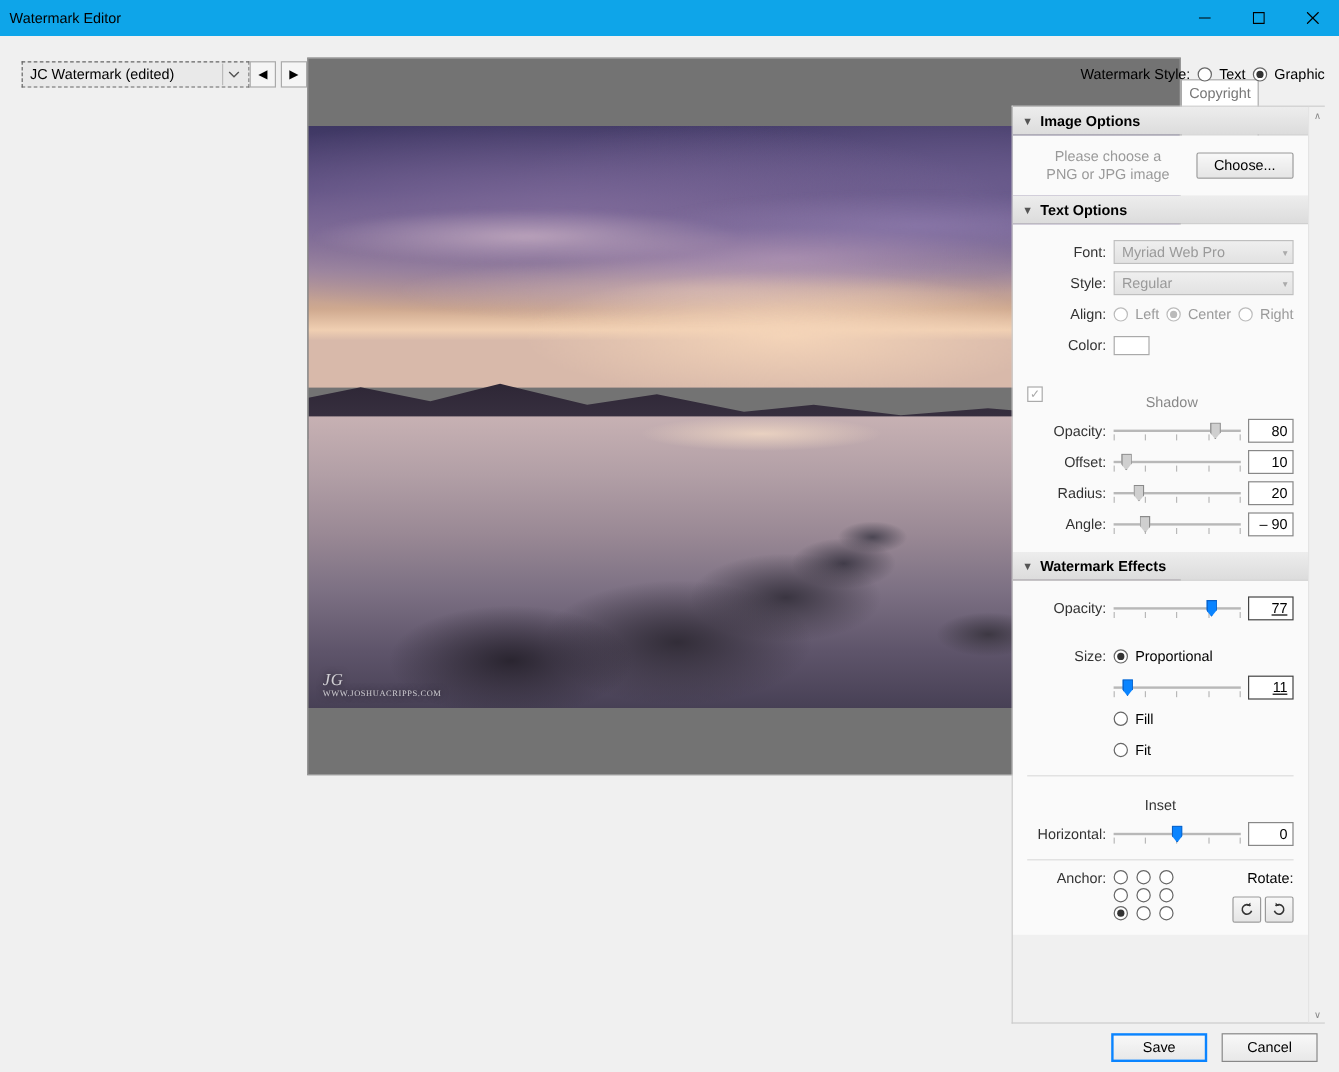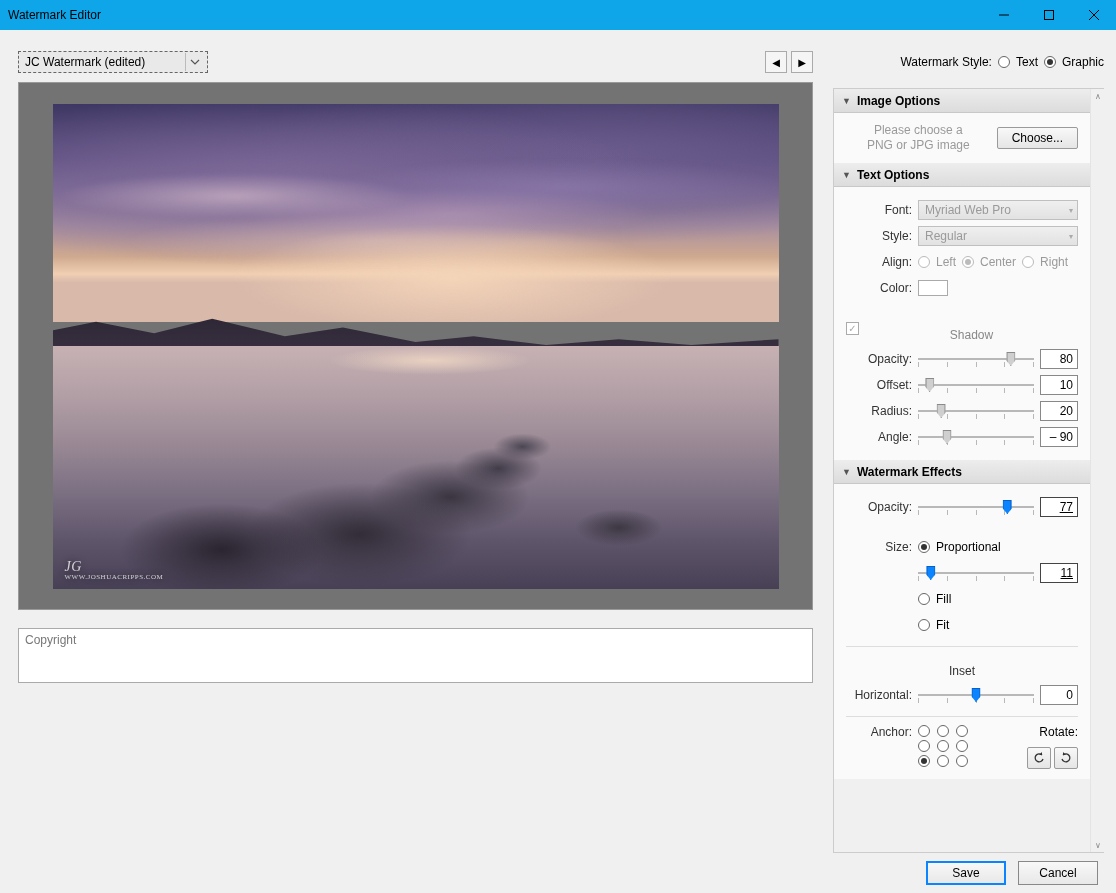--- a/index.html
+++ b/index.html
@@ -33,21 +33,21 @@
   .app-body {
     display: flex;
     height: calc(100% - 30px - 40px);
     padding: 18px 0 0 18px;
   }
 
   
   .left-col {
     width: 795px;
     display: flex;
-    flex-direction: column;
+    flex-direction: row;
   }
   .top-controls {
     display: flex;
     align-items: center;
     height: 28px;
     margin-bottom: 6px;
   }
   .preset-select {
     width: 190px;
     height: 22px;
@@ -70,21 +70,21 @@
   }
   .nav-arrows button {
     width: 22px; height: 22px;
     background: #f5f5f5;
     border: 1px solid #aaa;
     font-size: 10px;
     padding: 0;
   }
 
   .preview-frame {
-    height: 528px;
+    height: 598px;
     background: #737373;
     border: 1px solid #999;
     display: flex;
     align-items: center;
     justify-content: center;
   }
   .photo {
     width: 726px;
     height: 485px;
     position: relative;
@@ -157,20 +157,21 @@
     padding: 4px 6px;
     color: #777;
   }
 
   
   .right-col {
     flex: 1;
     padding: 0 12px 0 20px;
     display: flex;
     flex-direction: column;
+    align-items: flex-end;
   }
   .style-row {
     height: 28px;
     display: flex;
     align-items: center;
     justify-content: flex-end;
     gap: 6px;
     margin-bottom: 12px;
   }
   .radio {

